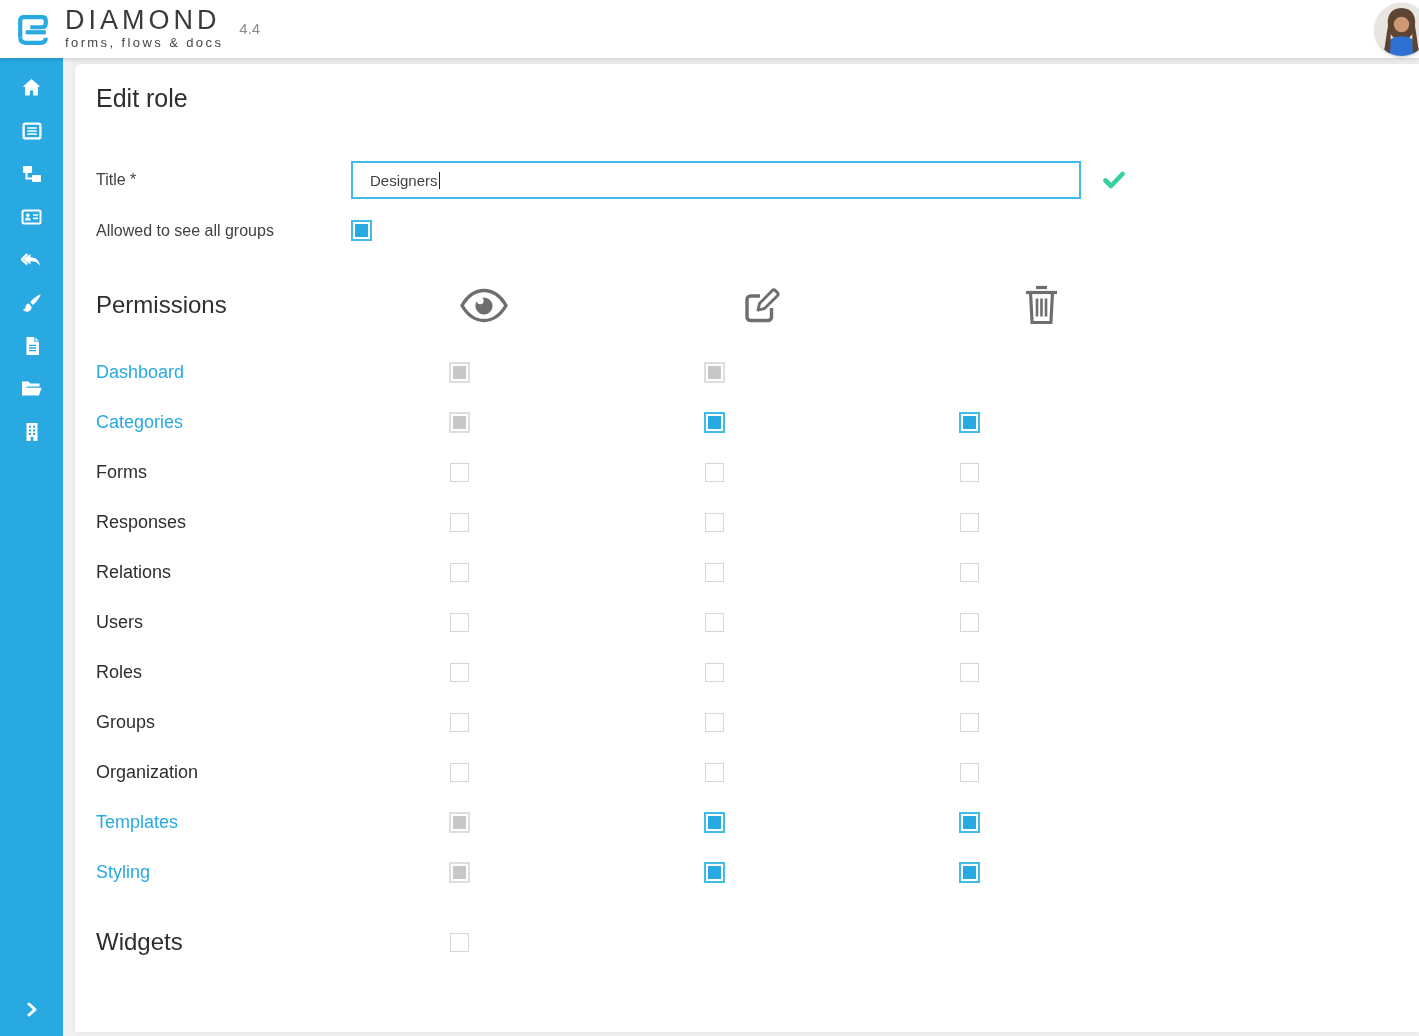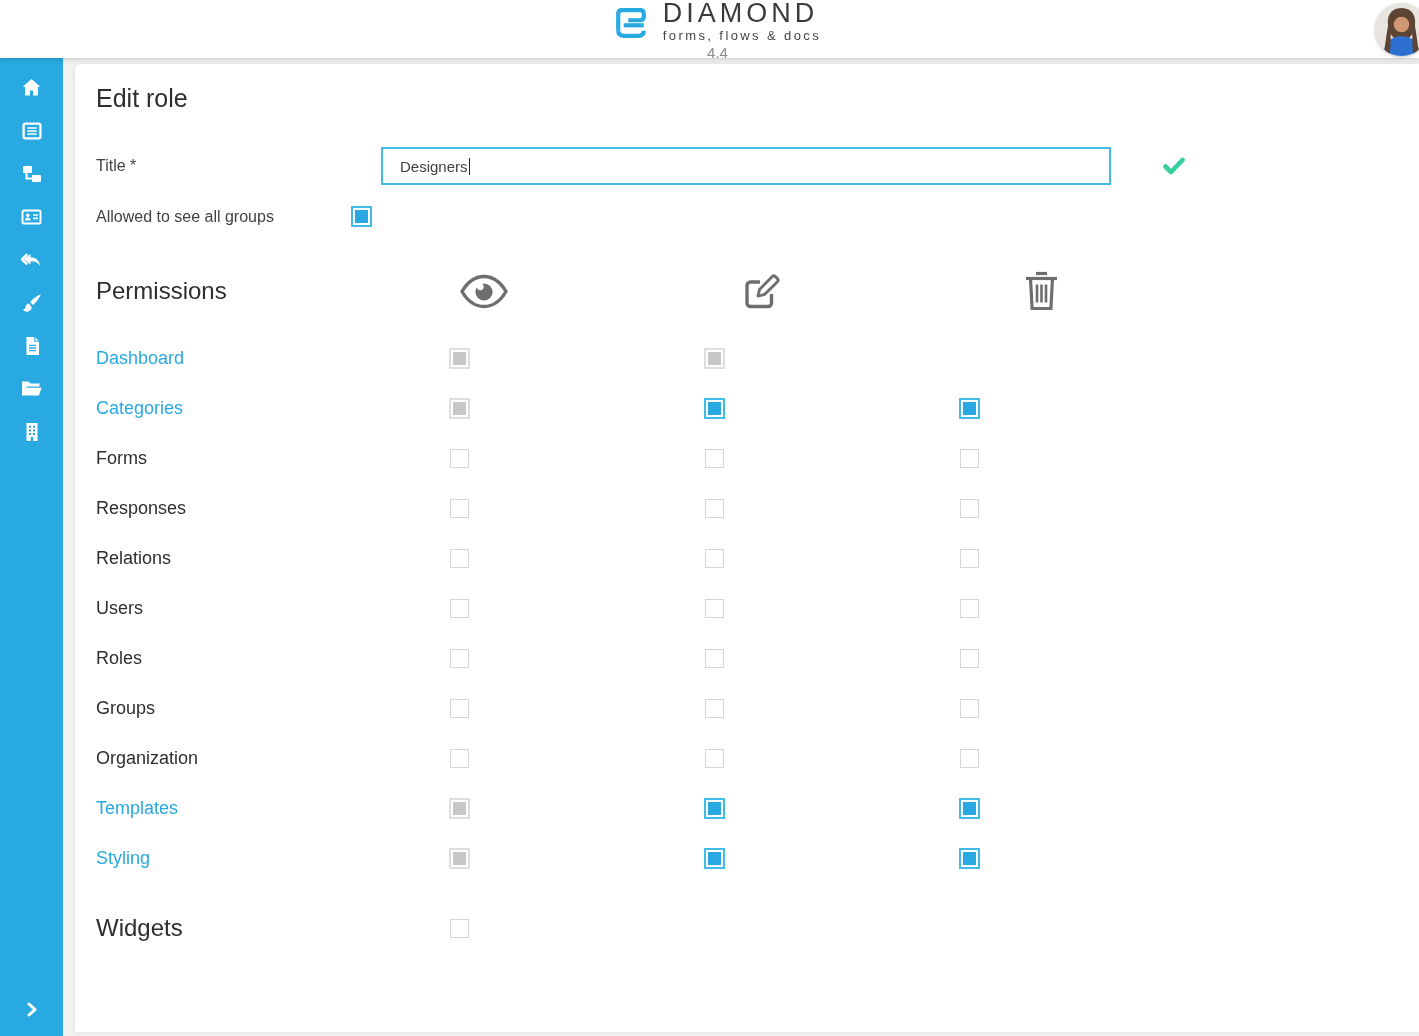--- a/index.html
+++ b/index.html
@@ -1,21 +1,21 @@
 <!DOCTYPE html>
 <html><head>
 <meta charset="utf-8">
 <style>
   * { margin:0; padding:0; box-sizing:border-box; }
   html,body { width:1419px; height:1036px; }
   body { font-family:"Liberation Sans", sans-serif; background:#f1f1f1; overflow:hidden; position:relative; }
 
   
   .header { position:absolute; top:0; left:0; width:1419px; height:58px; background:#fff;
-            box-shadow:0 1px 5px rgba(0,0,0,.18); z-index:20; display:flex; align-items:center;flex-direction:column; }
+            box-shadow:0 1px 5px rgba(0,0,0,.18); z-index:20; display:flex; align-items:center; }
   .logo-wrap { display:flex; align-items:flex-end; padding-left:12px; }
   .logo-icon svg { display:block; }
   .logo-text { margin-left:11px; padding-bottom:1px; }
   .logo-name { font-size:27px; letter-spacing:4px; color:#3a3a3a; font-weight:400; line-height:27px; }
   .logo-tagline { font-size:13px; letter-spacing:2.4px; color:#454545; margin-top:1px; }
   .version { font-size:15px; color:#8b8b8b; margin-left:16px; padding-bottom:2px; }
   .avatar { position:absolute; right:-9px; top:3px; width:53px; height:53px; border-radius:50%;
             overflow:hidden; background:#e6e3de; box-shadow:0 1px 3px rgba(0,0,0,.25); }
 
   
@@ -24,21 +24,21 @@
   .nav-item { height:43px; display:flex; align-items:center; justify-content:center; cursor:pointer; }
   .collapse-btn { position:absolute; bottom:10px; left:0; width:63px; height:30px;
                   display:flex; align-items:center; justify-content:center; cursor:pointer; }
 
   
   .main { position:absolute; left:75px; top:64px; width:1344px; height:968px; background:#fff;
           border-top-left-radius:6px; box-shadow:0 0 5px rgba(0,0,0,.07); }
   .page-title { margin:20px 0 0 21px; font-size:25px; color:#2e2e2e; font-weight:400; }
 
   .form-row { display:flex; align-items:center; margin-left:21px; }
-  .row-title { margin-top:34px;gap:30px; }
+  .row-title { margin-top:48px; }
   .row-desc  { margin-top:19px; }
   .row-allowed { margin-top:21px; height:21px; }
   .form-label { width:255px; font-size:16px; color:#424242; }
   .text-input { width:730px; height:38px; border:1px solid #ccc; background:#fff;
                 font-size:15px; color:#555; padding:0 17px; display:flex; align-items:center; cursor:text; }
   .text-input.focused { border:2px solid #41bce8; color:#424242;text-align:right; }
   .caret { display:inline-block; width:1px; height:17px; background:#222; margin-left:1px; }
   .valid-check { margin-left:22px; display:flex; align-items:center; }
 
   

